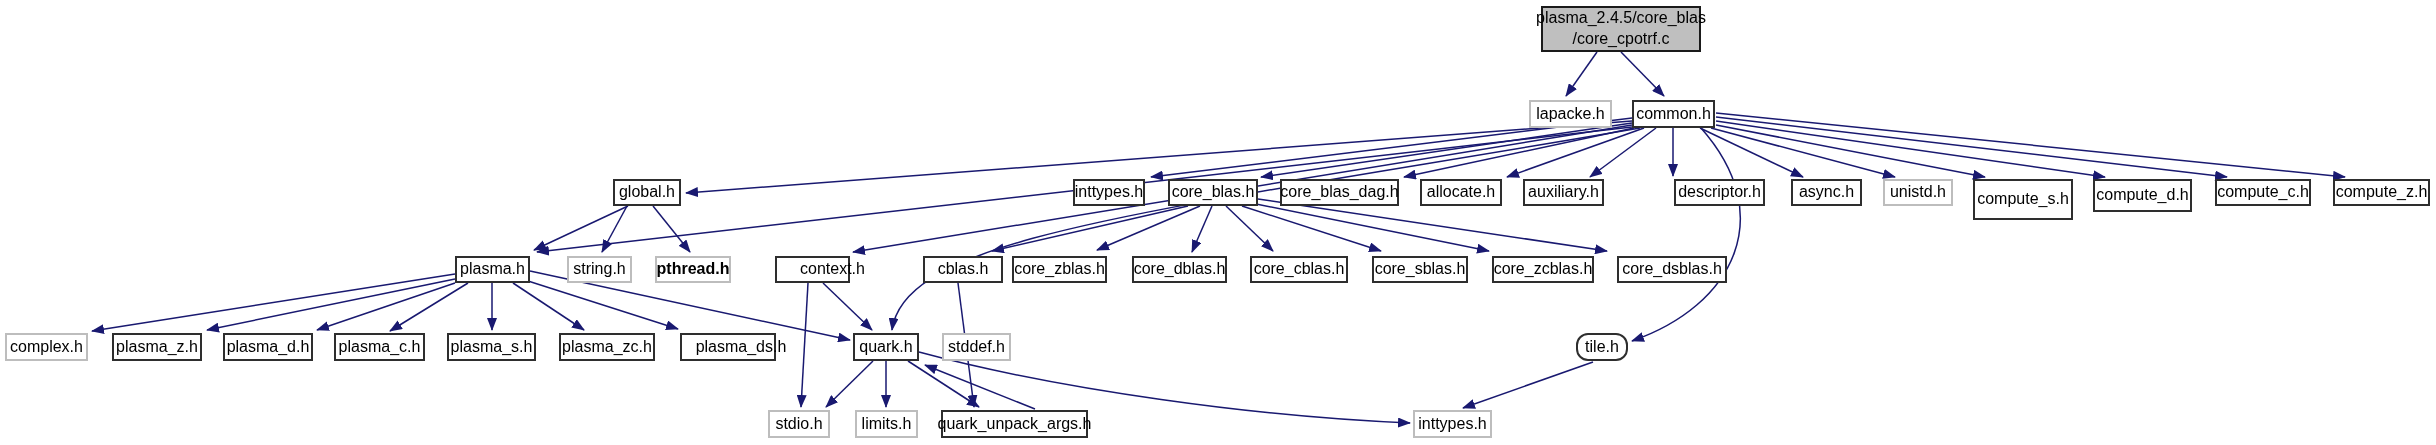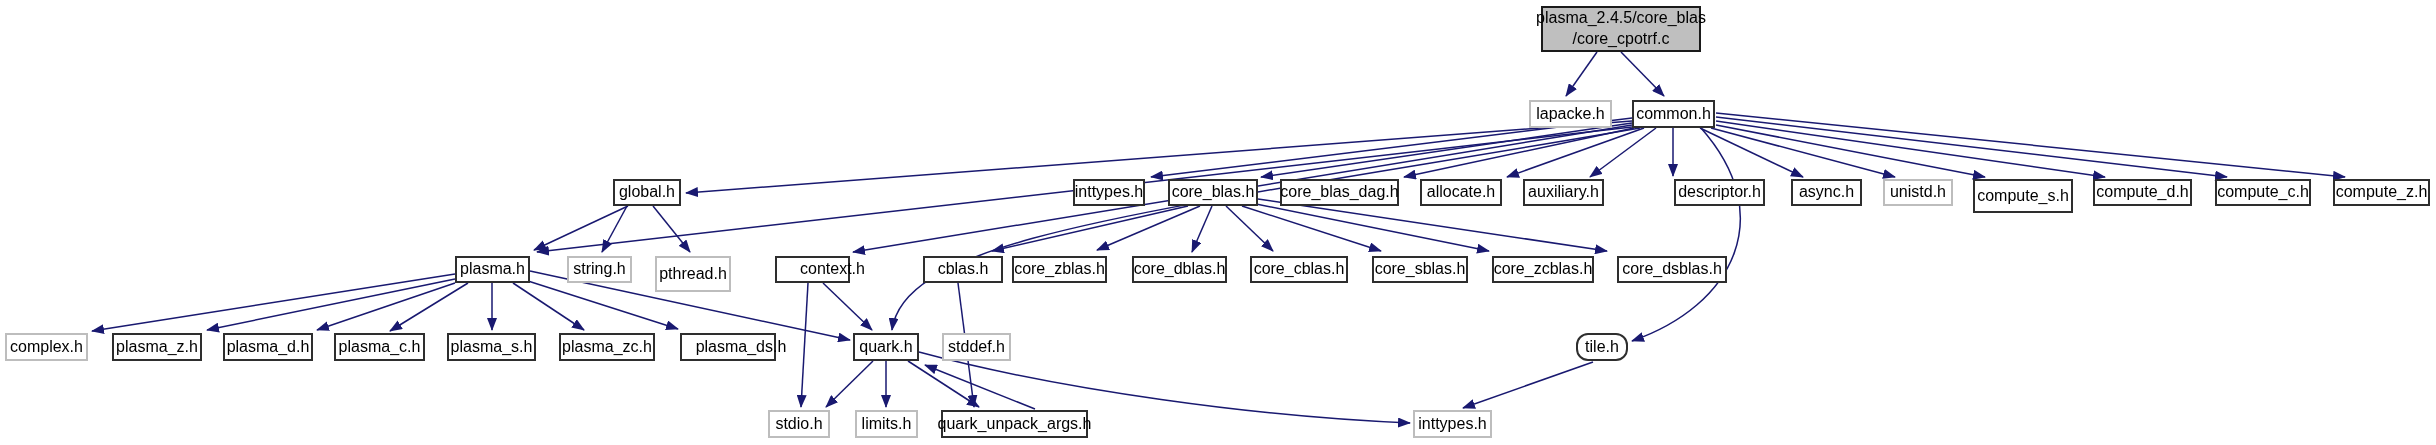--- a/index.html
+++ b/index.html
@@ -90,27 +90,27 @@
     <div class="node dark" style="left: 1632px; top: 100px; width: 83px; height: 28px;">common.h</div>
     <div class="node dark" style="left: 613px; top: 179px; width: 68px; height: 27px;">global.h</div>
     <div class="node dark" style="left: 1073px; top: 179px; width: 72px; height: 27px;">inttypes.h</div>
     <div class="node dark" style="left: 1168px; top: 179px; width: 90px; height: 27px;">core_blas.h</div>
     <div class="node dark" style="left: 1280px; top: 179px; width: 119px; height: 27px;">core_blas_dag.h</div>
     <div class="node dark" style="left: 1420px; top: 179px; width: 82px; height: 27px;">allocate.h</div>
     <div class="node dark" style="left: 1523px; top: 179px; width: 81px; height: 27px;">auxiliary.h</div>
     <div class="node dark" style="left: 1674px; top: 179px; width: 91px; height: 27px;">descriptor.h</div>
     <div class="node dark" style="left: 1791px; top: 179px; width: 71px; height: 27px;">async.h</div>
     <div class="node light" style="left: 1883px; top: 179px; width: 70px; height: 27px;">unistd.h</div>
-    <div class="node dark" style="left: 1973px; top: 179px; width: 100px; height: 34px;">compute_s.h</div>
-    <div class="node dark" style="left: 2093px; top: 179px; width: 99px; height: 27px;">compute_d.h</div>
+    <div class="node dark" style="left: 1973px; top: 179px; width: 100px; height: 41px;">compute_s.h</div>
+    <div class="node dark" style="left: 2093px; top: 179px; width: 99px; height: 33px;">compute_d.h</div>
     <div class="node dark" style="left: 2215px; top: 179px; width: 96px; height: 27px;">compute_c.h</div>
     <div class="node dark" style="left: 2333px; top: 179px; width: 97px; height: 27px;">compute_z.h</div>
     <div class="node dark" style="left: 455px; top: 256px; width: 75px; height: 27px;">plasma.h</div>
     <div class="node light" style="left: 567px; top: 256px; width: 65px; height: 27px;">string.h</div>
-    <div class="node light" style="left: 655px; top: 256px; width: 76px; height: 36px;">pthread.h</div>
+    <div class="node light" style="left: 655px; top: 256px; width: 76px; height: 27px; font-weight: bold;">pthread.h</div>
     <div class="node dark" style="left: 775px; top: 256px; width: 75px; height: 27px; padding-left: 40px;">context.h</div>
     <div class="node dark" style="left: 923px; top: 256px; width: 80px; height: 27px;">cblas.h</div>
     <div class="node dark" style="left: 1012px; top: 256px; width: 95px; height: 27px;">core_zblas.h</div>
     <div class="node dark" style="left: 1132px; top: 256px; width: 95px; height: 27px;">core_dblas.h</div>
     <div class="node dark" style="left: 1250px; top: 256px; width: 98px; height: 27px;">core_cblas.h</div>
     <div class="node dark" style="left: 1372px; top: 256px; width: 96px; height: 27px;">core_sblas.h</div>
     <div class="node dark" style="left: 1492px; top: 256px; width: 102px; height: 27px;">core_zcblas.h</div>
     <div class="node dark" style="left: 1617px; top: 256px; width: 110px; height: 27px;">core_dsblas.h</div>
     <div class="node light" style="left: 5px; top: 333px; width: 83px; height: 28px;">complex.h</div>
     <div class="node dark" style="left: 112px; top: 333px; width: 90px; height: 28px;">plasma_z.h</div>

